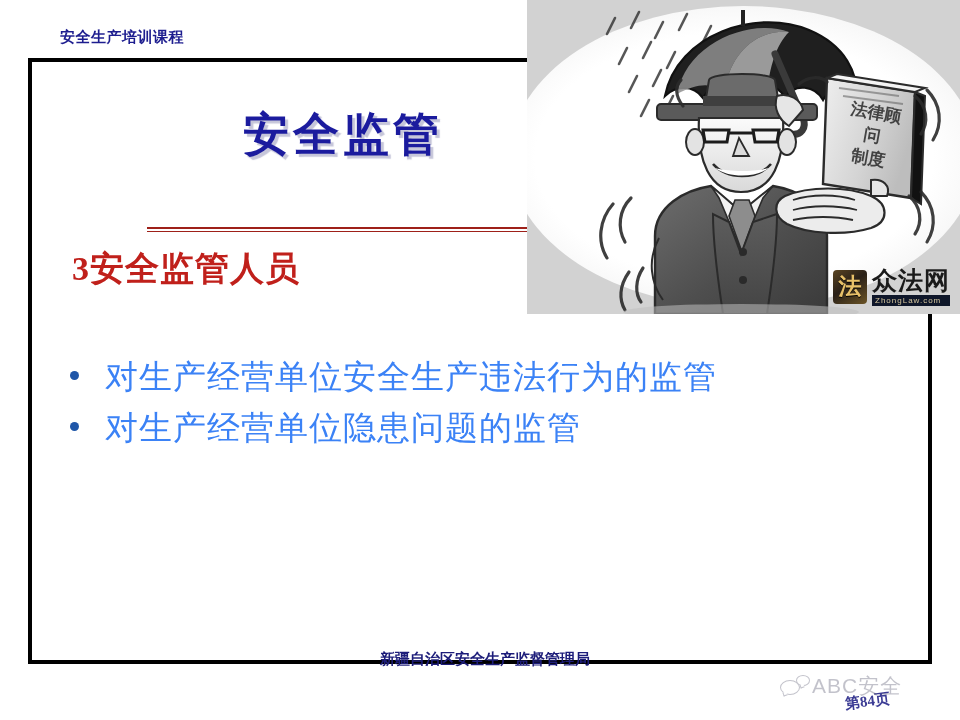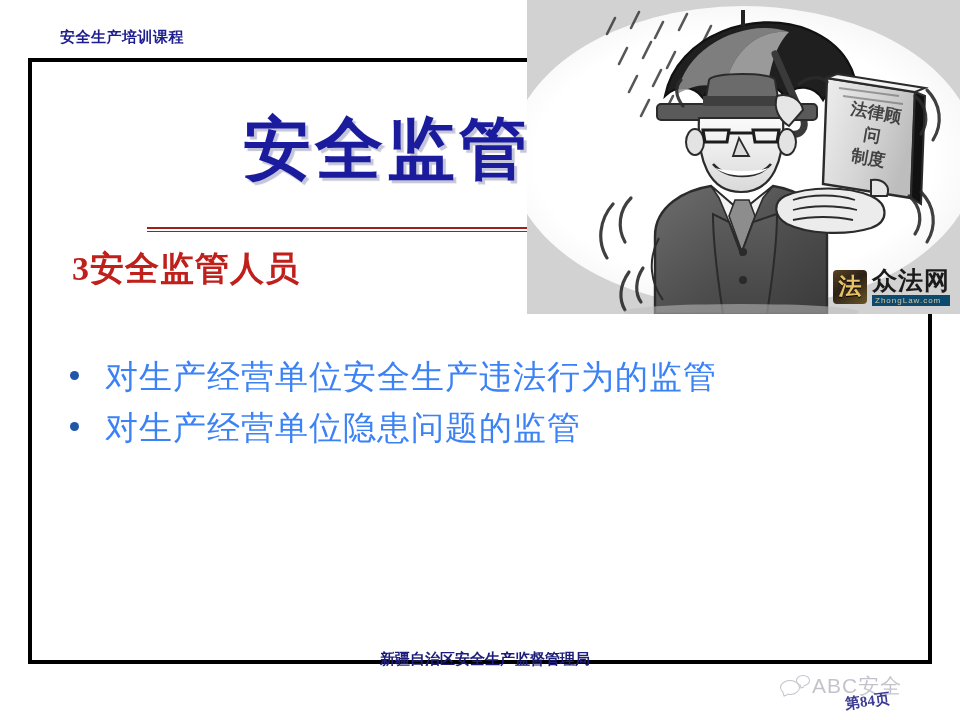--- a/index.html
+++ b/index.html
@@ -41,21 +41,21 @@
     height: 606px;
     border: 4px solid #000000;
     background: transparent;
   }
 
   
   .slide-title {
     position: absolute;
     left: 243px;
     top: 104px;
-    font-size: 68px;
+    font-size: 46px;
     font-weight: bold;
     color: #1b1b9e;
     letter-spacing: 4px;
     white-space: nowrap;
     text-shadow: 3px 3px 1px rgba(150,150,185,0.55);
     font-family: "Liberation Serif", "DejaVu Serif", serif;
   }
 
   
   .title-rule {
@@ -229,21 +229,21 @@
   .logo-cn {
     font-size: 25px;
     font-weight: bold;
     color: #1a1a1a;
     letter-spacing: 1px;
     line-height: 1;
     font-family: "Liberation Serif", "DejaVu Serif", serif;
   }
   .logo-en {
     margin-top: 2px;
-    background: #0c4a6e;
+    background: #0f172a;
     color: #d8c9a0;
     font-size: 8px;
     letter-spacing: 1px;
     padding: 1px 3px;
     font-family: "Liberation Sans", sans-serif;
   }
 
   .book-title {
     position: absolute;
     color: #2a2a2a;

